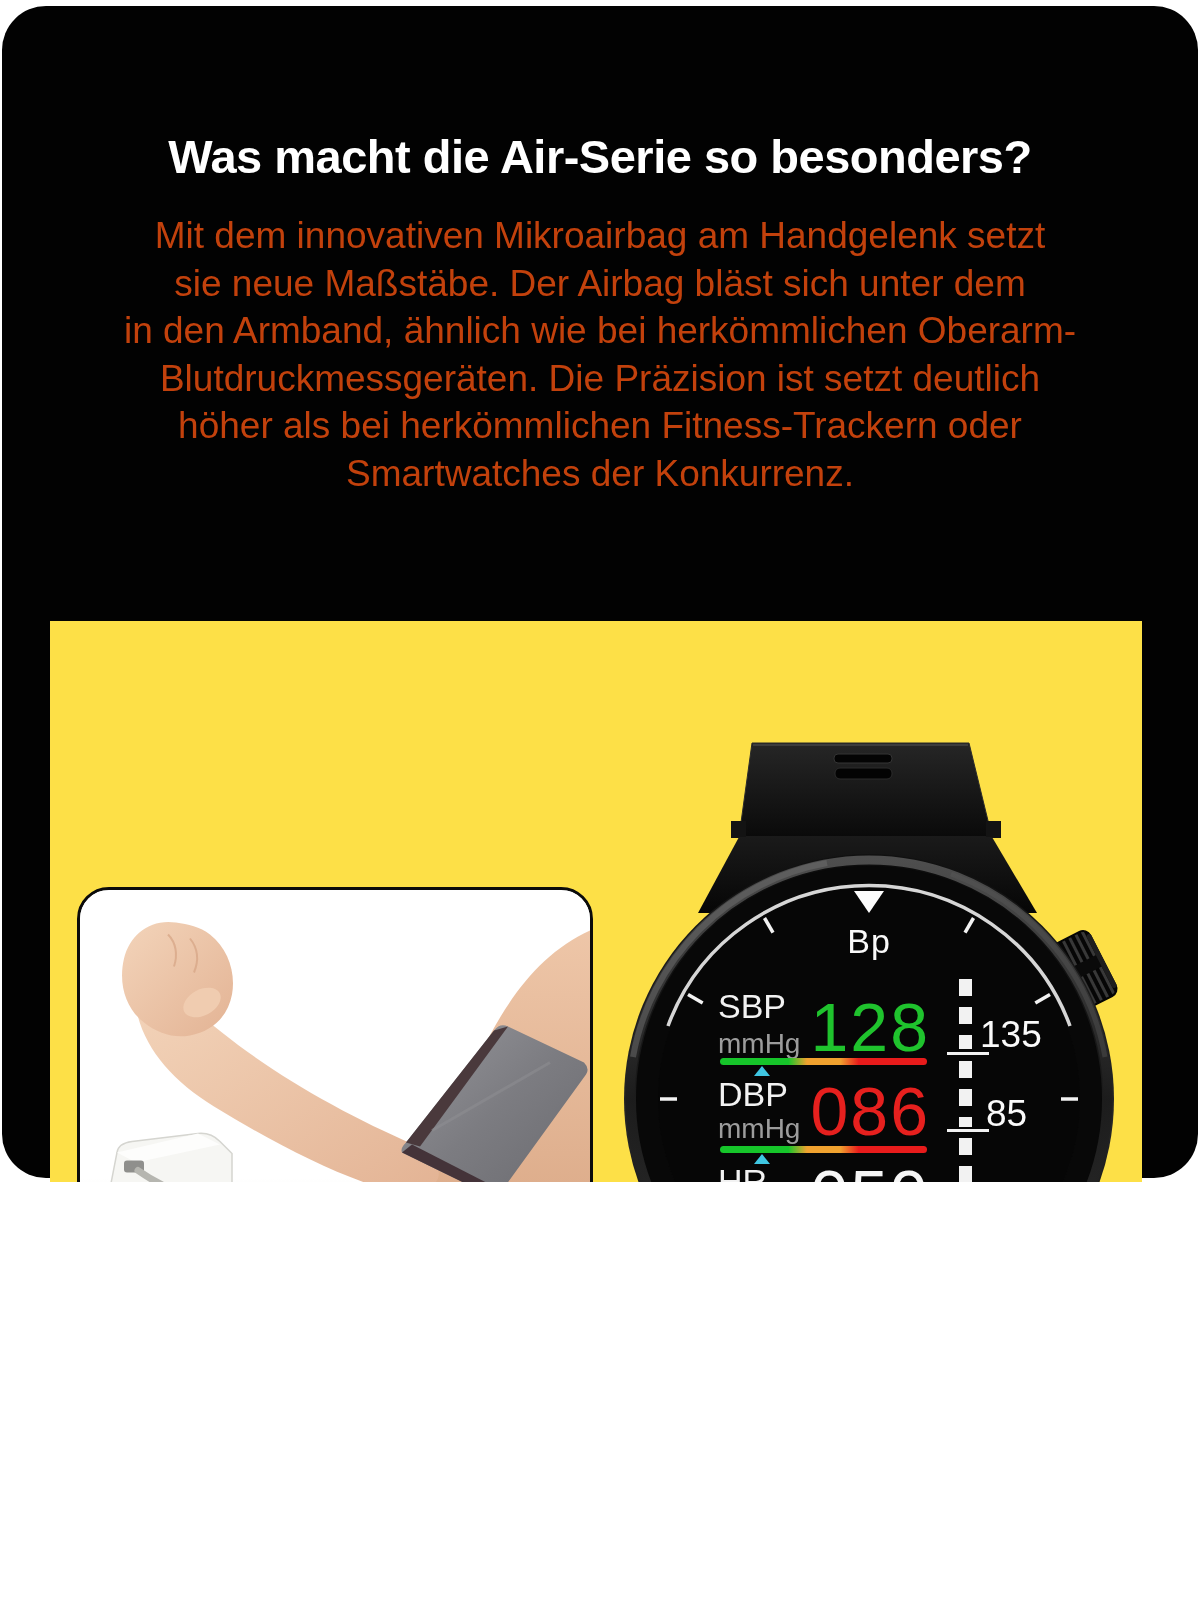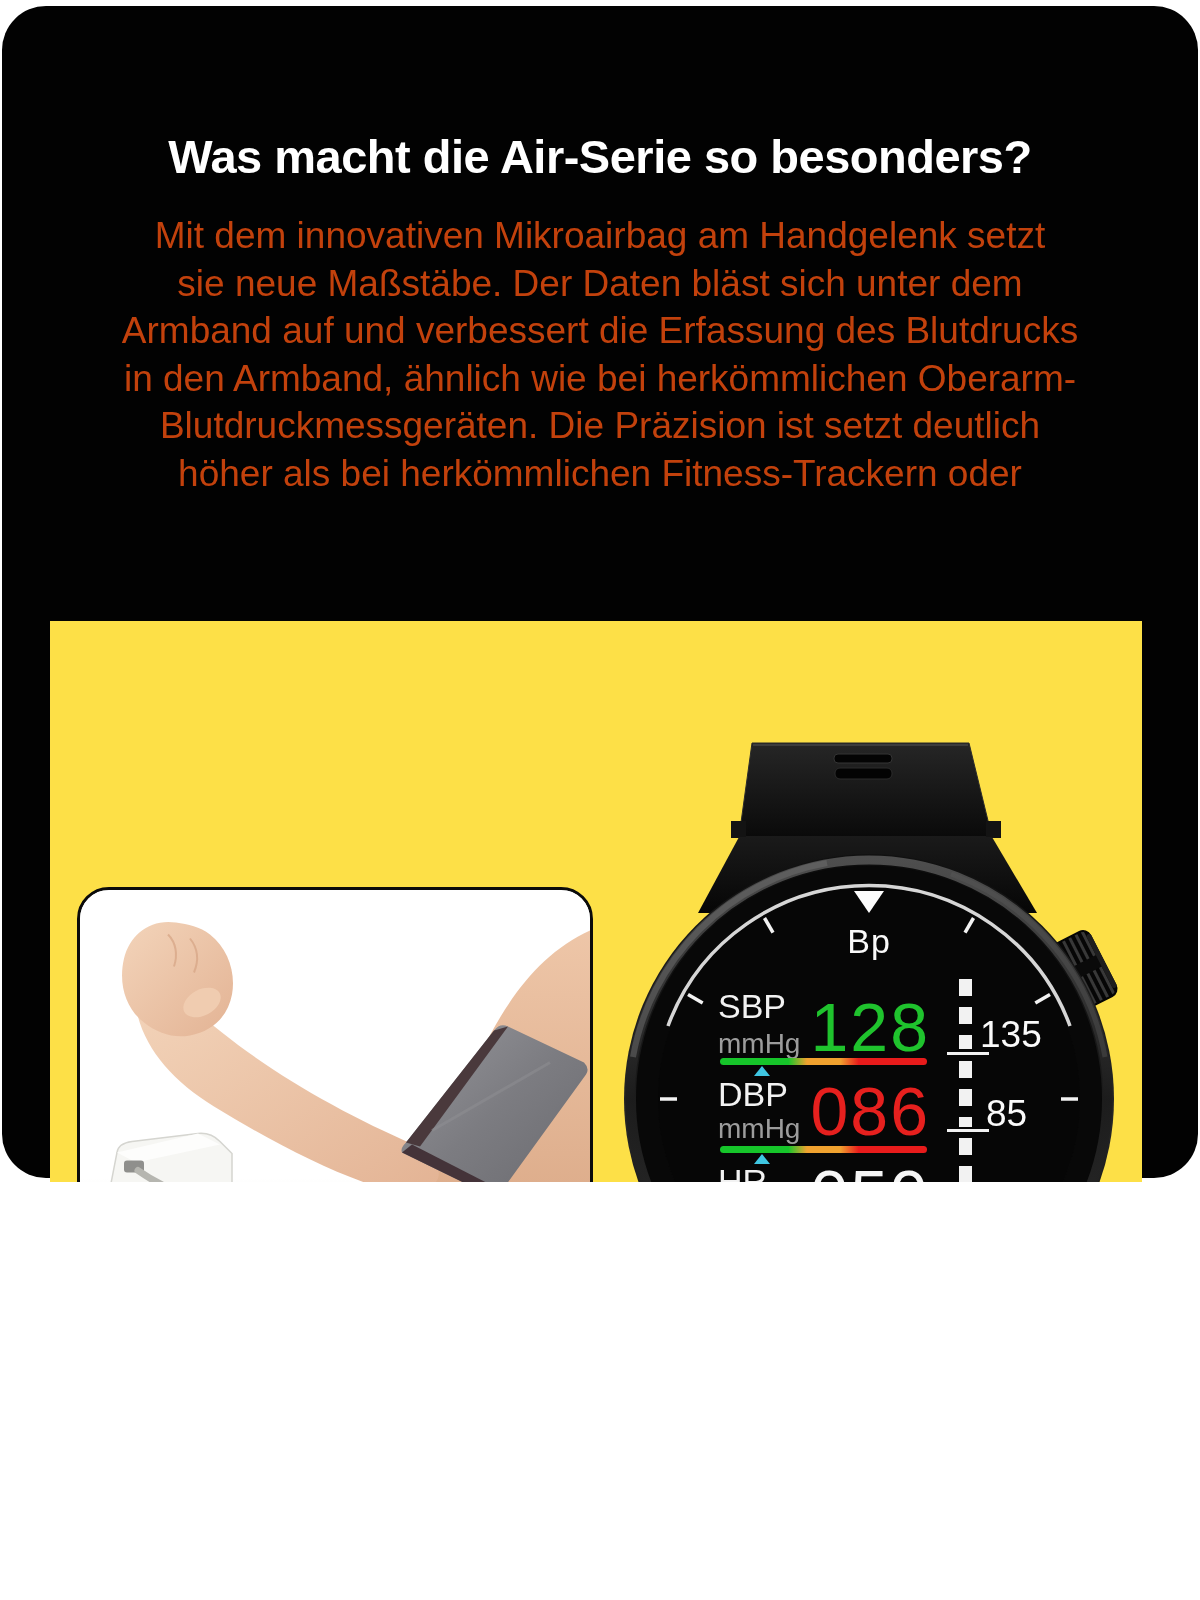--- a/index.html
+++ b/index.html
@@ -22,25 +22,25 @@
 </head>
 <body>
 
 <div class="page">
   <div class="card">
 
     <h1 class="title">Was macht die Air-Serie so besonders?</h1>
 
     <div class="intro">
       <div>Mit dem innovativen Mikroairbag am Handgelenk setzt</div>
-      <div>sie neue Maßstäbe. Der Daten bläst sich unter dem</div>
-      <div>Armband auf und verbessert die Erfassung des Blutdrucks</div>
+      <div>sie neue Maßstäbe. Der Airbag bläst sich unter dem</div>
       <div>in den Armband, ähnlich wie bei herkömmlichen Oberarm-</div>
       <div>Blutdruckmessgeräten. Die Präzision ist setzt deutlich</div>
       <div>höher als bei herkömmlichen Fitness-Trackern oder</div>
+      <div>Smartwatches der Konkurrenz.</div>
     </div>
 
     <div class="panel">
 
       <svg class="watch-svg" viewBox="0 0 1092 918">
         <defs>
           <linearGradient id="gStrap" x1="0" y1="0" x2="0" y2="1">
             <stop offset="0" stop-color="#262626"></stop>
               <stop offset="1" stop-color="#0a0a0a"></stop>
           </linearGradient>

